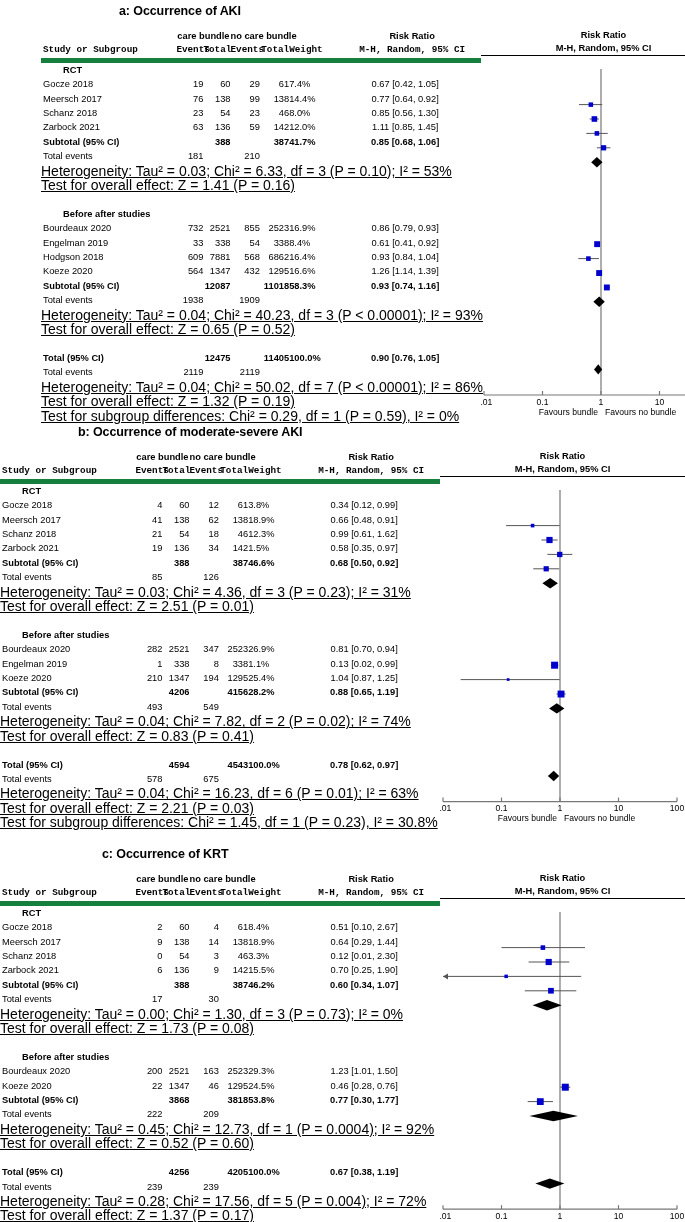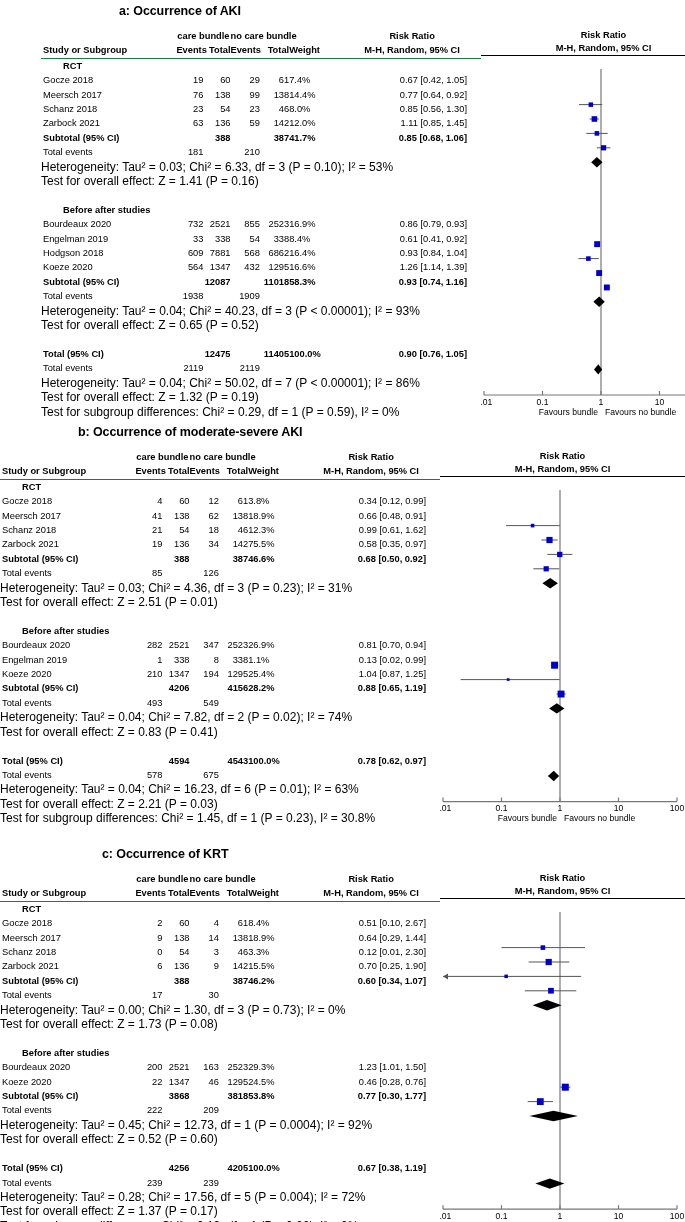--- a/index.html
+++ b/index.html
@@ -42,46 +42,47 @@
     line-height: 14.4px;
     white-space: nowrap;
     vertical-align: middle;
   }
   .c-study  { width: 118px; text-align: left; padding-left: 2px !important; }
   .c-e1     { width: 48px;  text-align: right; }
   .c-t1     { width: 44px;  text-align: right; }
   .c-e2     { width: 52px;  text-align: right; }
   .c-t2     { width: 48px;  text-align: right; }
   .c-w      { width: 48px;  text-align: left; }
-  .c-rr     { width: 122px; text-align: right; padding-right: 14px !important; }
+  .c-rr     { width: 122px; text-align: center; padding-right: 14px !important; }
   .hdr-group td {
     text-align: center;
     font-weight: bold;
     height: 13px;
     line-height: 13px;
   }
   .hdr-cols td {
     font-weight: bold;
     height: 13px;
     line-height: 13px;
   }
-  .hdr-cols { border-bottom: 1px solid #15803d; }
+  .hdr-cols { border-bottom: 5px solid #15803d; font-family: Liberation Mono, monospace; }
   .subhead td {
     font-weight: bold;
     padding-left: 22px !important;
   }
   .bold td { font-weight: bold; }
   .note td {
     font-weight: normal;
   }
   .note-line {
-    font-size: 12px;
+    font-size: 14px;
     line-height: 14.4px;
     height: 14.4px;
     white-space: nowrap;
+    text-decoration: underline;
   }
   .spacer td { height: 10px; line-height: 10px; }
   .plot-col {
     position: absolute;
     top: 0;
     left: 440px;
     width: 245px;
   }
   .hdr-plot-1, .hdr-plot-2 {
     text-align: center;
@@ -378,21 +379,21 @@
               <td class="c-t2">46</td>
               <td class="c-w">12.3%</td>
               <td class="c-rr">0.99 [0.61, 1.62]</td>
             </tr>
             <tr class="">
               <td class="c-study">Zarbock 2021</td>
               <td class="c-e1">19</td>
               <td class="c-t1">136</td>
               <td class="c-e2">34</td>
               <td class="c-t2">142</td>
-              <td class="c-w">75.5%</td>
+              <td class="c-w">1.5%</td>
               <td class="c-rr">0.58 [0.35, 0.97]</td>
             </tr>
             <tr class="bold">
               <td class="c-study">Subtotal (95% CI)</td>
               <td class="c-e1"></td>
               <td class="c-t1">388</td>
               <td class="c-e2"></td>
               <td class="c-t2">387</td>
               <td class="c-w">46.6%</td>
               <td class="c-rr">0.68 [0.50, 0.92]</td>

